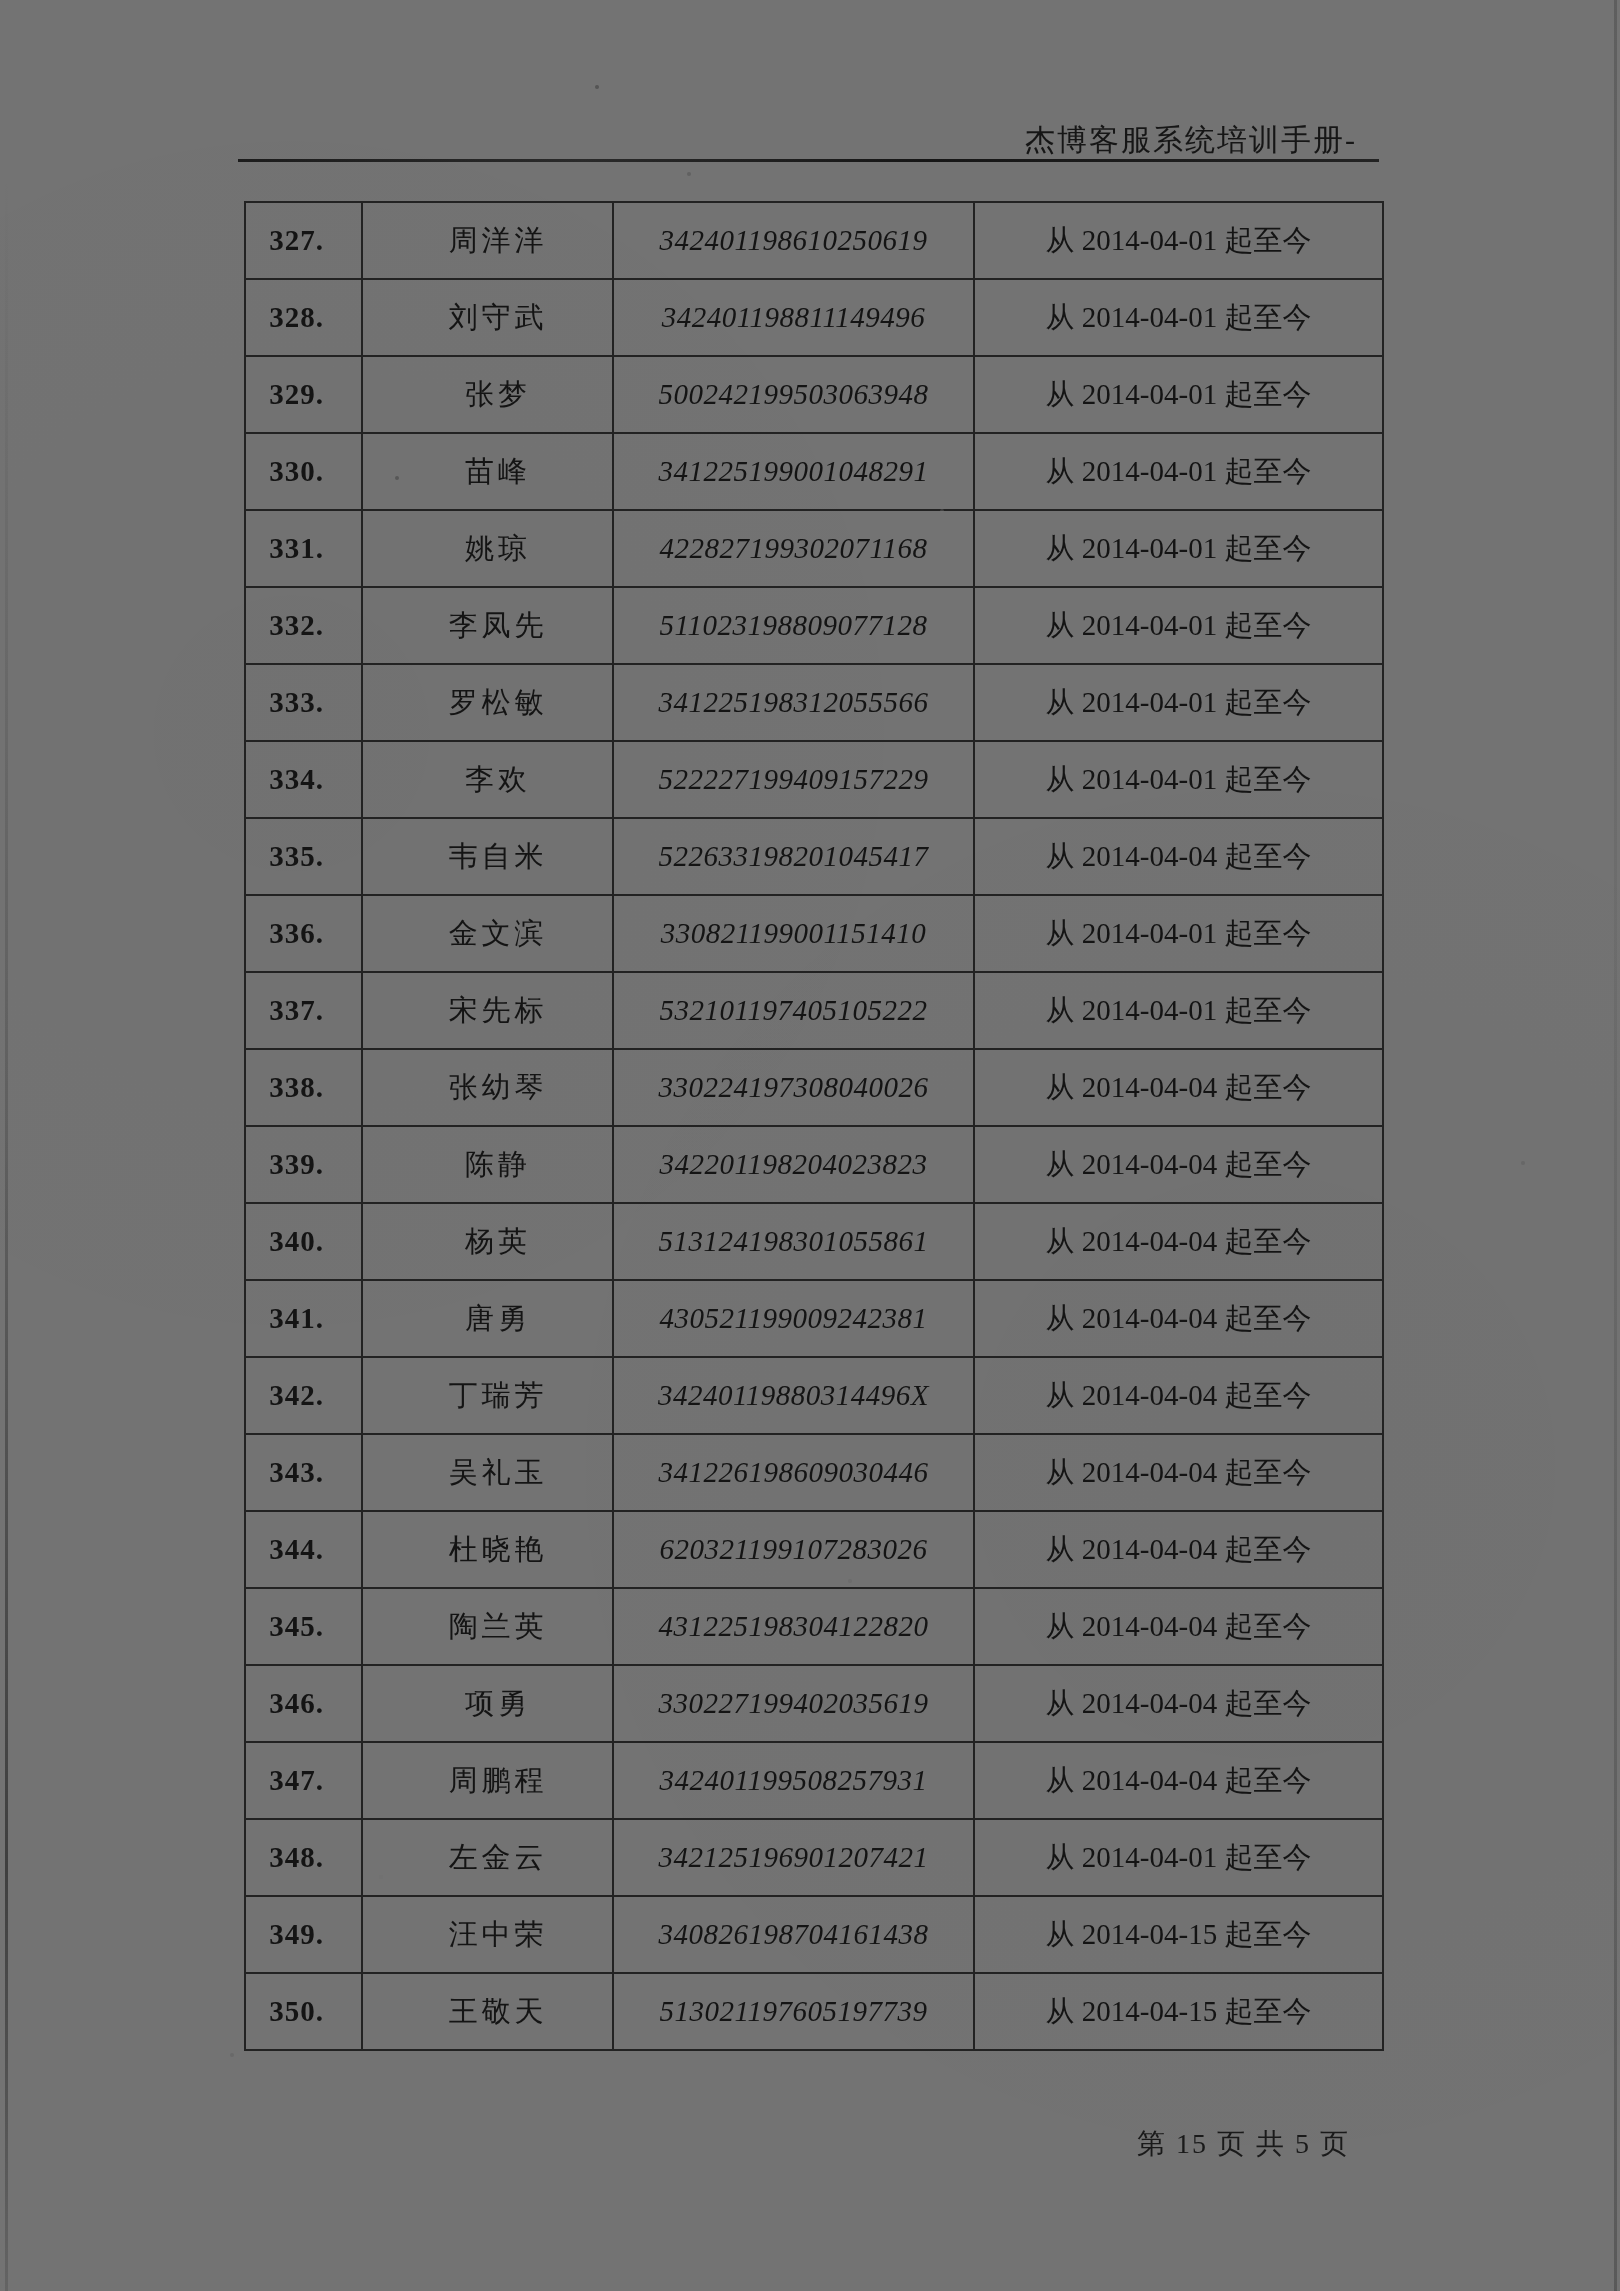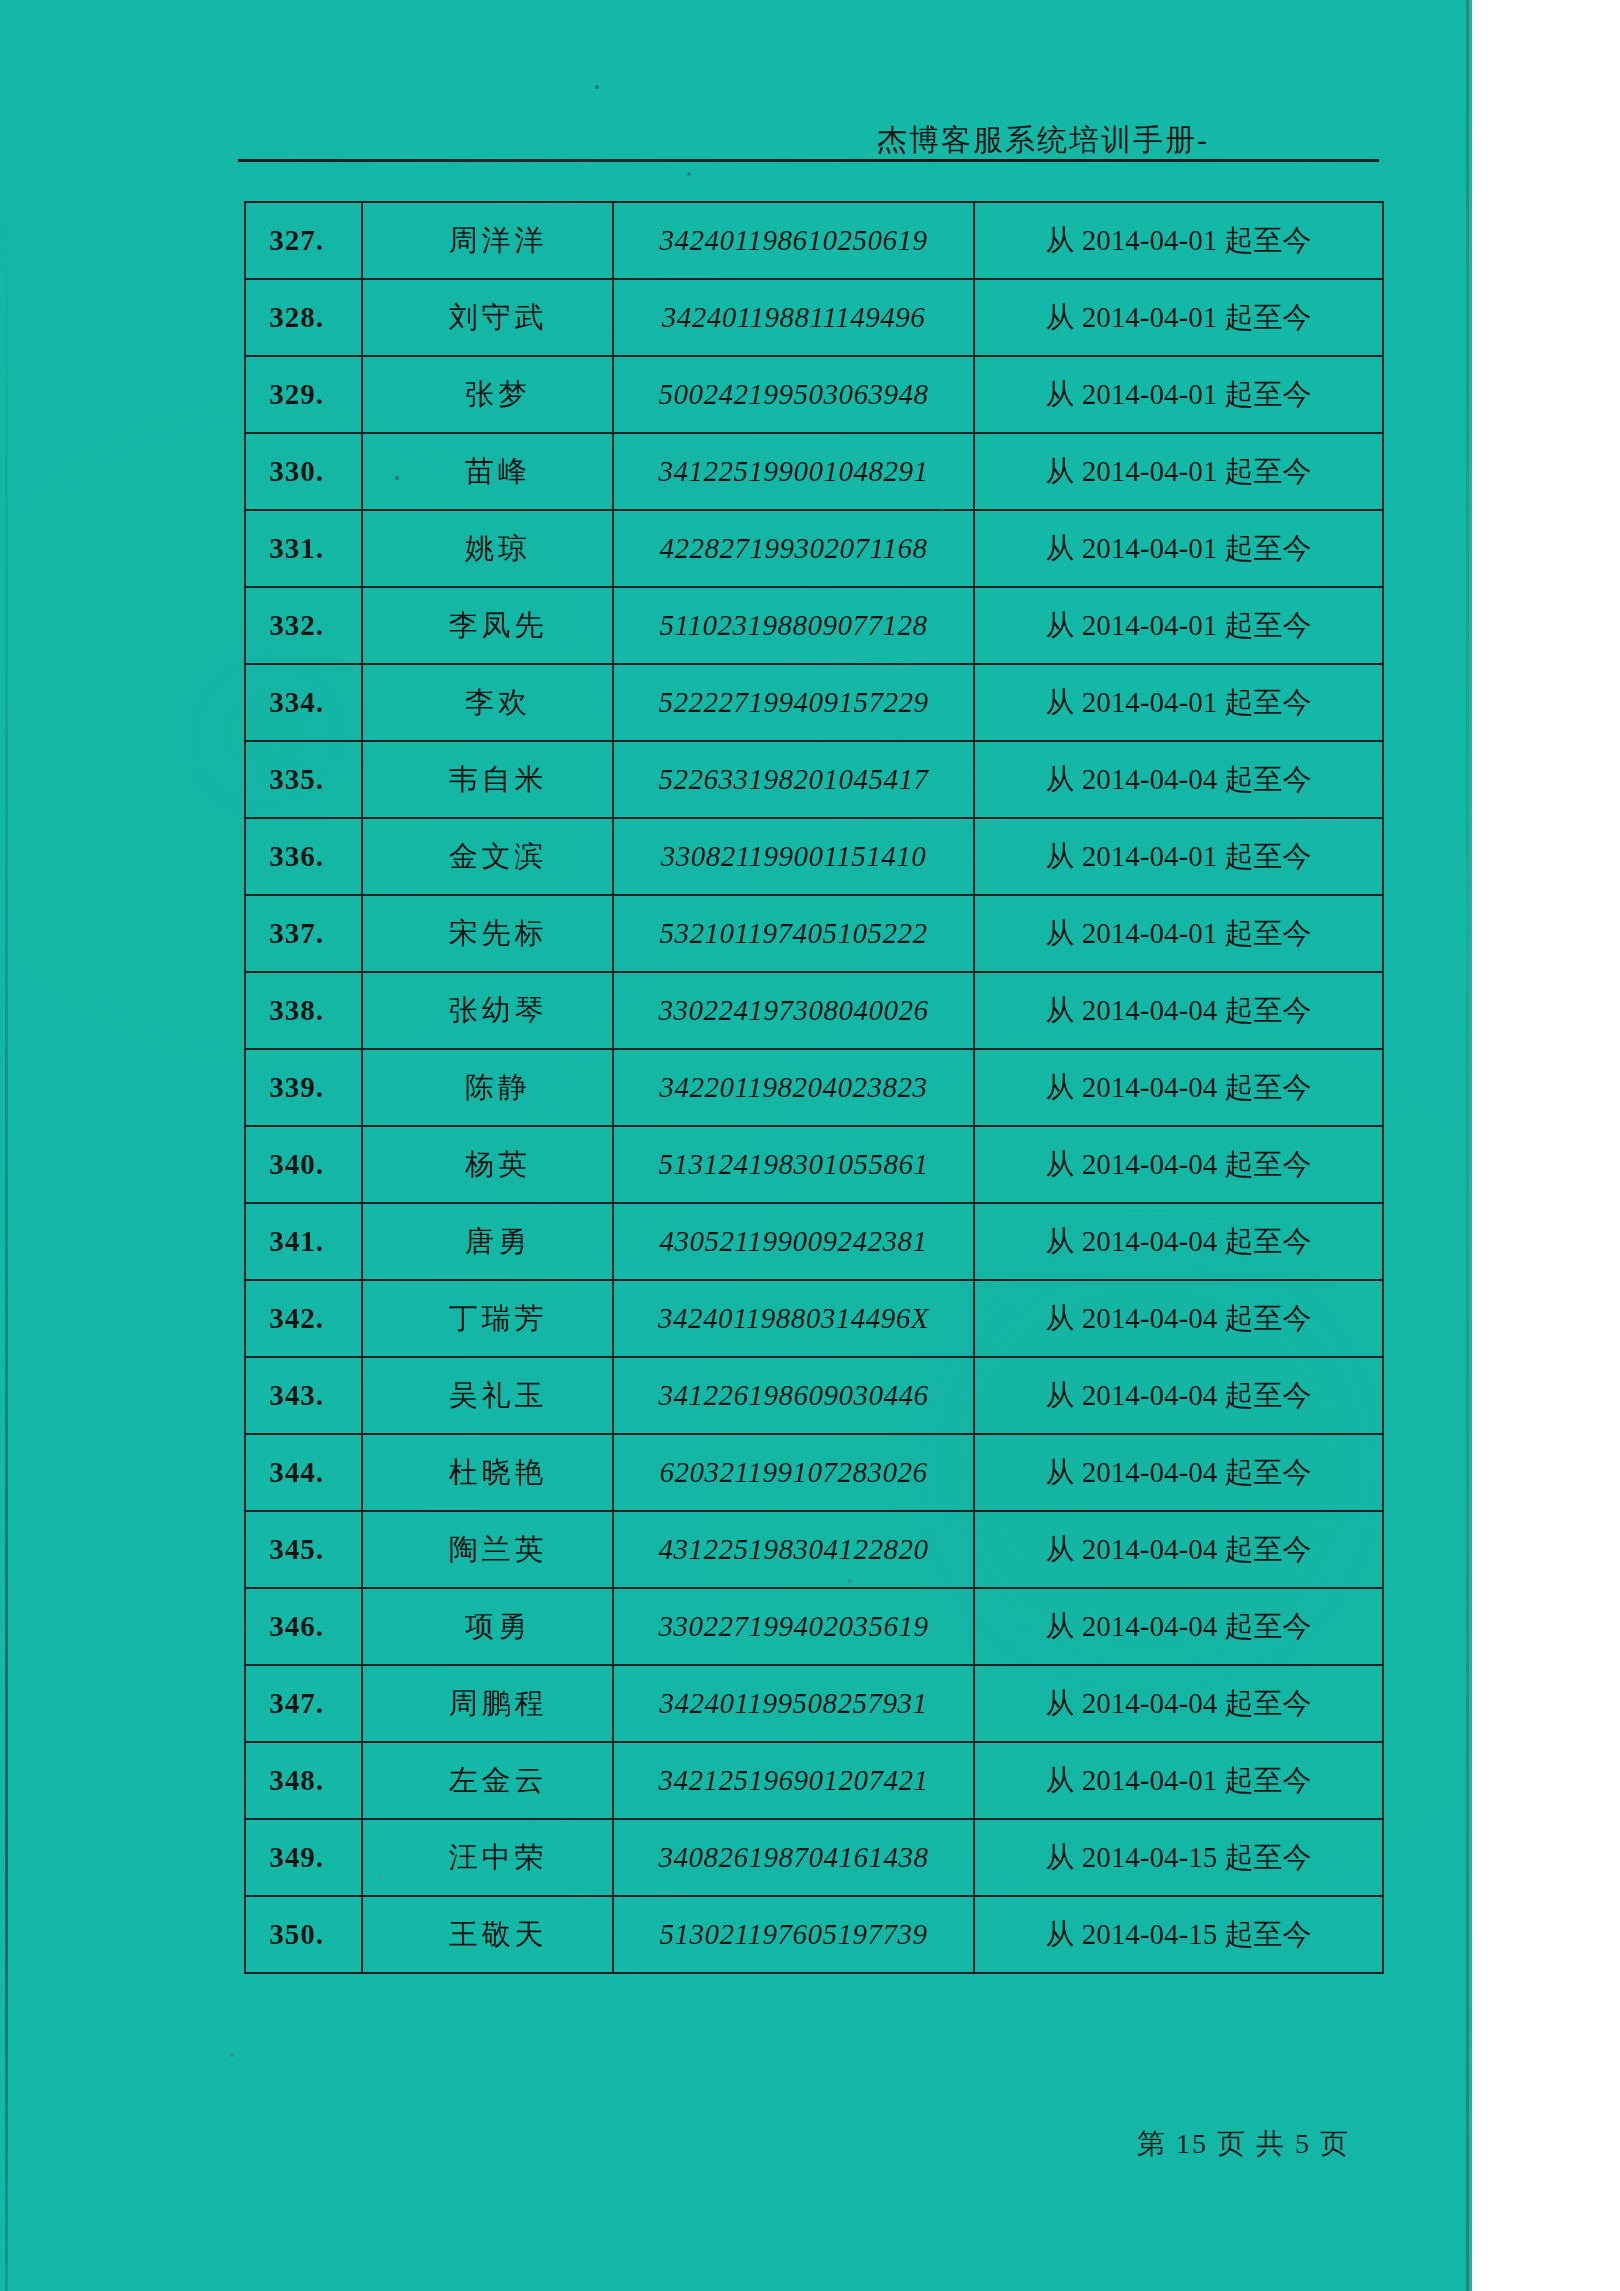--- a/index.html
+++ b/index.html
@@ -1,19 +1,19 @@
 <!DOCTYPE html>
 <html><head>
 <meta charset="utf-8">
 <style>
   html,body{margin:0;padding:0;background:#ffffff;}
   .page{
     position:relative;
-    width:1472px;height:2292px;
-    background:#14b8a6;
+    width:1620px;height:2292px;
+    background:#737373;
     overflow:hidden;
     font-family:"Liberation Serif","DejaVu Serif",serif;
     color:#181818;
   }
   
   .page::before{
     content:"";position:absolute;inset:0;
     background:
       radial-gradient(circle at 18% 32%, rgba(0,0,0,0.015), transparent 40%),
       radial-gradient(circle at 78% 64%, rgba(0,0,0,0.02), transparent 45%);
@@ -134,20 +134,26 @@
           <td class="c2">422827199302071168</td>
           <td class="c3">从 2014-04-01 起至今</td>
         </tr>
         <tr>
           <td class="c0">332.</td>
           <td class="c1">李凤先</td>
           <td class="c2">511023198809077128</td>
           <td class="c3">从 2014-04-01 起至今</td>
         </tr>
         <tr>
+          <td class="c0">333.</td>
+          <td class="c1">罗松敏</td>
+          <td class="c2">341225198312055566</td>
+          <td class="c3">从 2014-04-01 起至今</td>
+        </tr>
+        <tr>
           <td class="c0">334.</td>
           <td class="c1">李欢</td>
           <td class="c2">522227199409157229</td>
           <td class="c3">从 2014-04-01 起至今</td>
         </tr>
         <tr>
           <td class="c0">335.</td>
           <td class="c1">韦自米</td>
           <td class="c2">522633198201045417</td>
           <td class="c3">从 2014-04-04 起至今</td>

